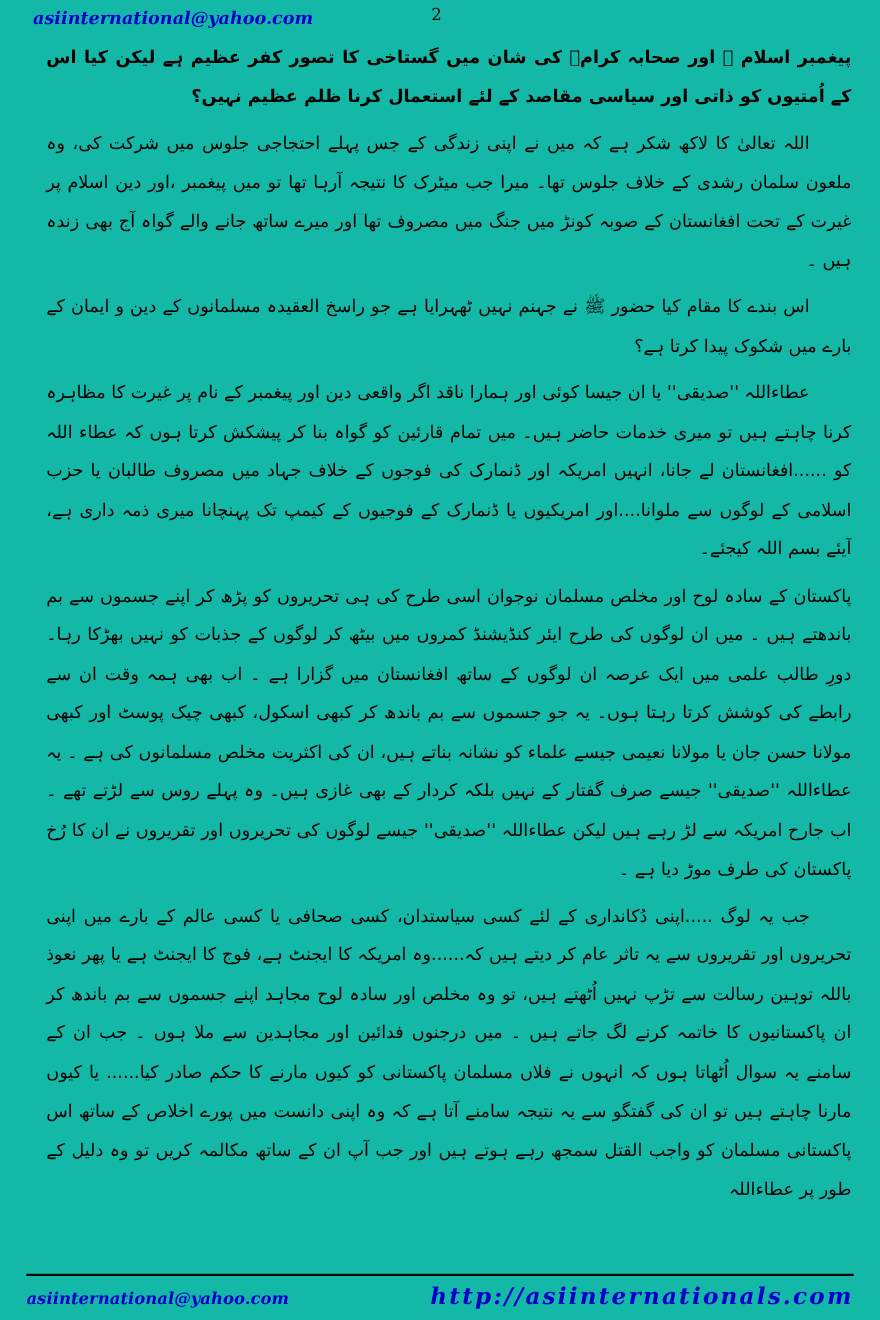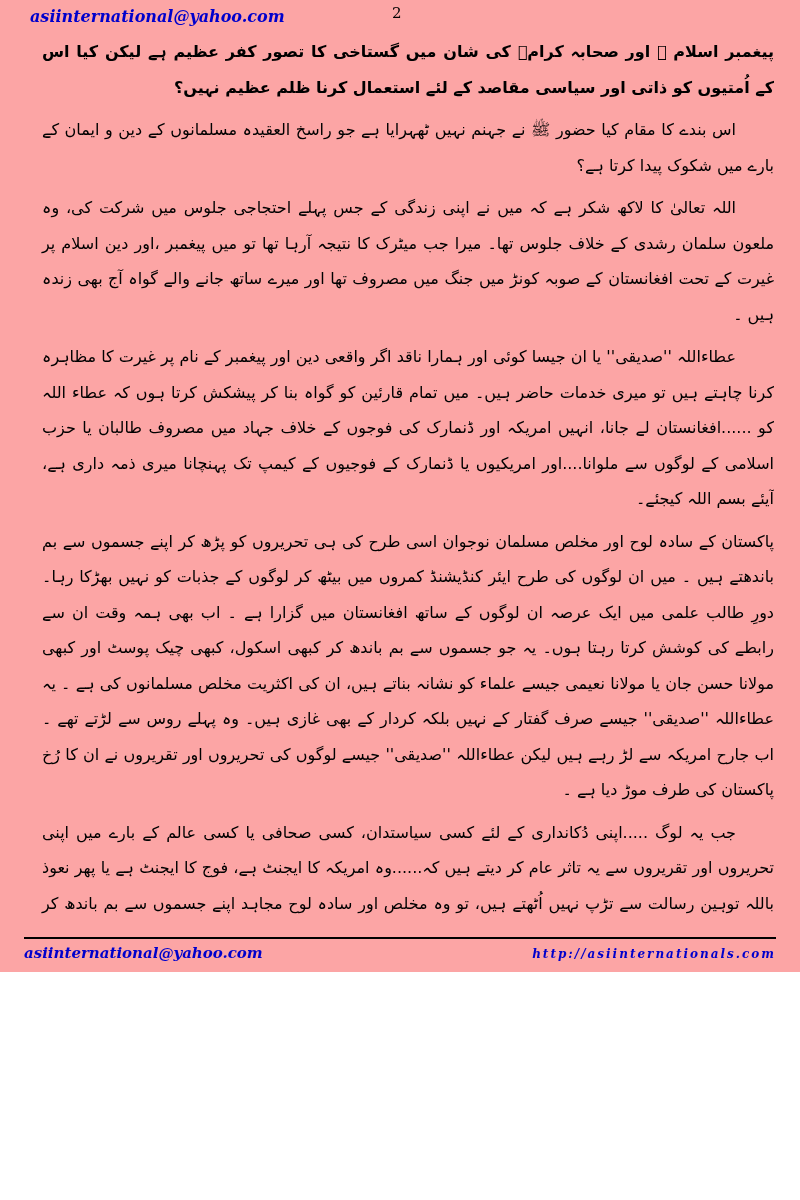--- a/index.html
+++ b/index.html
@@ -1,21 +1,21 @@
 <!DOCTYPE html>
 <html lang="ur"><head>
 <meta charset="utf-8">
 <style>
   html,body { margin:0; padding:0; }
   body {
     width:800px; height:1200px; background:#ffffff; overflow:hidden;
     font-family:"DejaVu Sans", sans-serif;
   }
   .page {
-    position:relative; width:800px; height:972px; background:#fca5a5;
+    position:relative; width:800px; height:1200px; background:#14b8a6;
   }
   
   .header-email {
     position:absolute; top:7px; left:30px;
     font-family:"DejaVu Serif", serif;
     font-style:italic; font-weight:bold; font-size:16px;
     color:#0000cc; direction:ltr;
   }
   .page-number {
     position:absolute; top:4px; left:392px;
@@ -41,35 +41,35 @@
     border-top:2px solid #000000;
     padding-top:5px;
     display:flex; justify-content:space-between; align-items:baseline;
   }
   .footer-email {
     font-family:"DejaVu Serif", serif; font-style:italic; font-weight:bold;
     font-size:15px; color:#0000cc; direction:ltr;
   }
   .footer-url {
     font-family:"DejaVu Serif", serif; font-style:italic; font-weight:bold;
-    font-size:12px; letter-spacing:2px; color:#0000cc; direction:ltr;
+    font-size:21px; letter-spacing:2px; color:#0000cc; direction:ltr;
   }
 </style>
 </head>
 <body>
 
 <div class="page">
 
   <div class="header-email">asiinternational@yahoo.com</div>
   <div class="page-number">2</div>
 
   <div class="content">
     <p class="bold no-indent">پیغمبر اسلام ﷺ اور صحابہ کرامؓ کی شان میں گستاخی کا تصور کفر عظیم ہے لیکن کیا اس کے اُمتیوں کو ذاتی اور سیاسی مقاصد کے لئے استعمال کرنا ظلم عظیم نہیں؟</p>
+    <p>اللہ تعالیٰ کا لاکھ شکر ہے کہ میں نے اپنی زندگی کے جس پہلے احتجاجی جلوس میں شرکت کی، وہ ملعون سلمان رشدی کے خلاف جلوس تھا۔ میرا جب میٹرک کا نتیجہ آرہا تھا تو میں پیغمبر ،اور دین اسلام پر غیرت کے تحت افغانستان کے صوبہ کونڑ میں جنگ میں مصروف تھا اور میرے ساتھ جانے والے گواہ آج بھی زندہ ہیں ۔</p>
     <p>اس بندے کا مقام کیا حضور ﷺ نے جہنم نہیں ٹھہرایا ہے جو راسخ العقیدہ مسلمانوں کے دین و ایمان کے بارے میں شکوک پیدا کرتا ہے؟</p>
-    <p>اللہ تعالیٰ کا لاکھ شکر ہے کہ میں نے اپنی زندگی کے جس پہلے احتجاجی جلوس میں شرکت کی، وہ ملعون سلمان رشدی کے خلاف جلوس تھا۔ میرا جب میٹرک کا نتیجہ آرہا تھا تو میں پیغمبر ،اور دین اسلام پر غیرت کے تحت افغانستان کے صوبہ کونڑ میں جنگ میں مصروف تھا اور میرے ساتھ جانے والے گواہ آج بھی زندہ ہیں ۔</p>
     <p>عطاءاللہ ''صدیقی'' یا ان جیسا کوئی اور ہمارا ناقد اگر واقعی دین اور پیغمبر کے نام پر غیرت کا مظاہرہ کرنا چاہتے ہیں تو میری خدمات حاضر ہیں۔ میں تمام قارئین کو گواہ بنا کر پیشکش کرتا ہوں کہ عطاء اللہ کو ......افغانستان لے جانا، انہیں امریکہ اور ڈنمارک کی فوجوں کے خلاف جہاد میں مصروف طالبان یا حزب اسلامی کے لوگوں سے ملوانا....اور امریکیوں یا ڈنمارک کے فوجیوں کے کیمپ تک پہنچانا میری ذمہ داری ہے، آیئے بسم اللہ کیجئے۔</p>
     <p class="no-indent">پاکستان کے سادہ لوح اور مخلص مسلمان نوجوان اسی طرح کی ہی تحریروں کو پڑھ کر اپنے جسموں سے بم باندھتے ہیں ۔ میں ان لوگوں کی طرح ایئر کنڈیشنڈ کمروں میں بیٹھ کر لوگوں کے جذبات کو نہیں بھڑکا رہا۔ دورِ طالب علمی میں ایک عرصہ ان لوگوں کے ساتھ افغانستان میں گزارا ہے ۔ اب بھی ہمہ وقت ان سے رابطے کی کوشش کرتا رہتا ہوں۔ یہ جو جسموں سے بم باندھ کر کبھی اسکول، کبھی چیک پوسٹ اور کبھی مولانا حسن جان یا مولانا نعیمی جیسے علماء کو نشانہ بناتے ہیں، ان کی اکثریت مخلص مسلمانوں کی ہے ۔ یہ عطاءاللہ ''صدیقی'' جیسے صرف گفتار کے نہیں بلکہ کردار کے بھی غازی ہیں۔ وہ پہلے روس سے لڑتے تھے ۔ اب جارح امریکہ سے لڑ رہے ہیں لیکن عطاءاللہ ''صدیقی'' جیسے لوگوں کی تحریروں اور تقریروں نے ان کا رُخ پاکستان کی طرف موڑ دیا ہے ۔</p>
     <p>جب یہ لوگ .....اپنی دُکانداری کے لئے کسی سیاستدان، کسی صحافی یا کسی عالم کے بارے میں اپنی تحریروں اور تقریروں سے یہ تاثر عام کر دیتے ہیں کہ......وہ امریکہ کا ایجنٹ ہے، فوج کا ایجنٹ ہے یا پھر نعوذ باللہ توہین رسالت سے تڑپ نہیں اُٹھتے ہیں، تو وہ مخلص اور سادہ لوح مجاہد اپنے جسموں سے بم باندھ کر ان پاکستانیوں کا خاتمہ کرنے لگ جاتے ہیں ۔ میں درجنوں فدائین اور مجاہدین سے ملا ہوں ۔ جب ان کے سامنے یہ سوال اُٹھاتا ہوں کہ انہوں نے فلاں مسلمان پاکستانی کو کیوں مارنے کا حکم صادر کیا...... یا کیوں مارنا چاہتے ہیں تو ان کی گفتگو سے یہ نتیجہ سامنے آتا ہے کہ وہ اپنی دانست میں پورے اخلاص کے ساتھ اس پاکستانی مسلمان کو واجب القتل سمجھ رہے ہوتے ہیں اور جب آپ ان کے ساتھ مکالمہ کریں تو وہ دلیل کے طور پر عطاءاللہ</p>
   </div>
 
   <div class="footer">
     <div class="footer-email">asiinternational@yahoo.com</div>
     <div class="footer-url">http://asiinternationals.com</div>
   </div>
 

